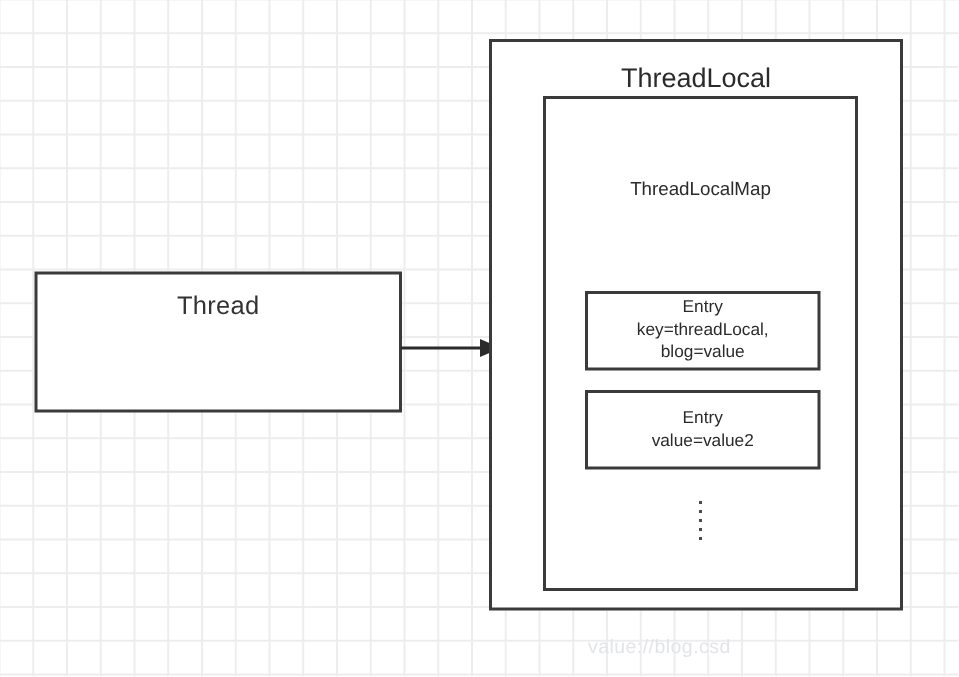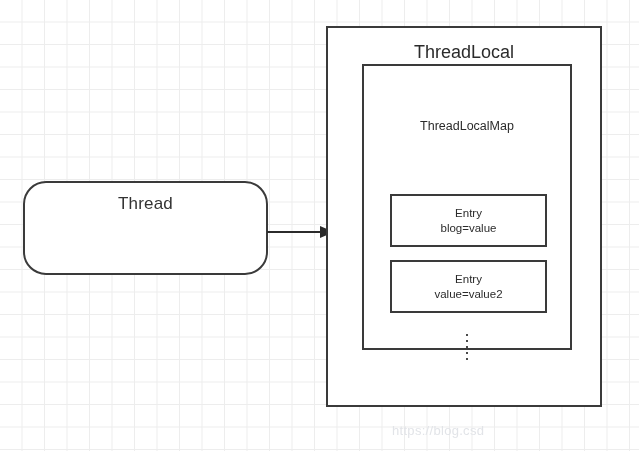--- a/index.html
+++ b/index.html
@@ -24,21 +24,20 @@
   .box {
     position: absolute;
     box-sizing: border-box;
     border: 2px solid #3a3a3a;
     background: #ffffff;
   }
   .center-col {
     display: flex;
     flex-direction: column;
     align-items: center;
-    border-radius: 23px;
   }
 
   
   #thread-box {
     left: 23px;
     top: 181px;
     width: 245px;
     height: 94px;
     padding-top: 8px;
   }
@@ -72,21 +71,21 @@
     text-align: center;
     font-size: 18px;
     color: #2b2b2b;
   }
 
   
   #threadlocalmap-box {
     left: 34px;
     top: 36px;
     width: 210px;
-    height: 286px;
+    height: 330px;
   }
   #threadlocalmap-title {
     position: absolute;
     left: 0;
     top: 53px;
     width: 100%;
     text-align: center;
     font-size: 12.5px;
     color: #2b2b2b;
   }
@@ -179,33 +178,34 @@
   </svg>
 
   <div class="box" id="threadlocal-box">
     <div id="threadlocal-title">ThreadLocal</div>
 
     <div class="box" id="threadlocalmap-box">
       <div id="threadlocalmap-title">ThreadLocalMap</div>
 
       <div class="entry-box" id="entry-1">
         <div class="entry-line">Entry</div>
+        <div class="entry-line">key=threadLocal,</div>
         <div class="entry-line">blog=value</div>
       </div>
 
       <div class="entry-box" id="entry-2">
         <div class="entry-line">Entry</div>
         <div class="entry-line">value=value2</div>
       </div>
 
       <div id="ellipsis">
         <span></span>
           <span></span>
           <span></span>
           <span></span>
           <span></span>
       </div>
     </div>
   </div>
 
-  <div id="watermark-url">https://blog.csd</div>
+  <div id="watermark-url">value://blog.csd</div>
 
 </div>
 
 </body></html>

